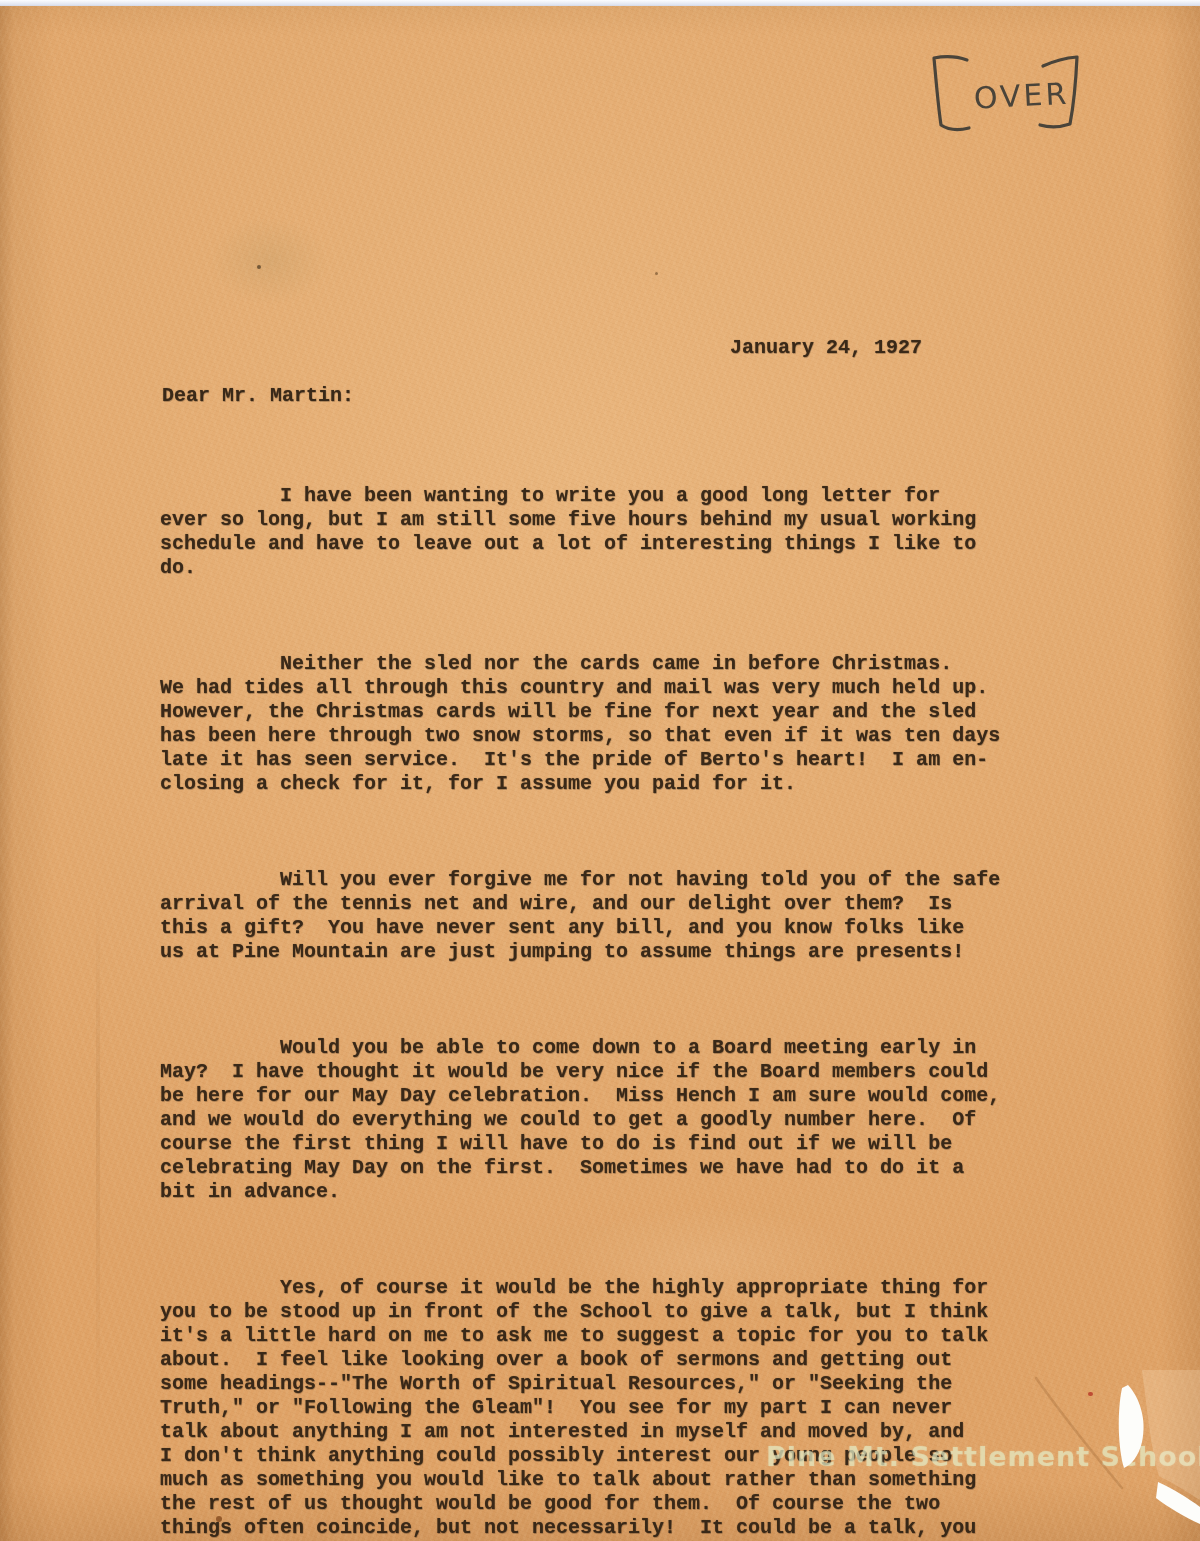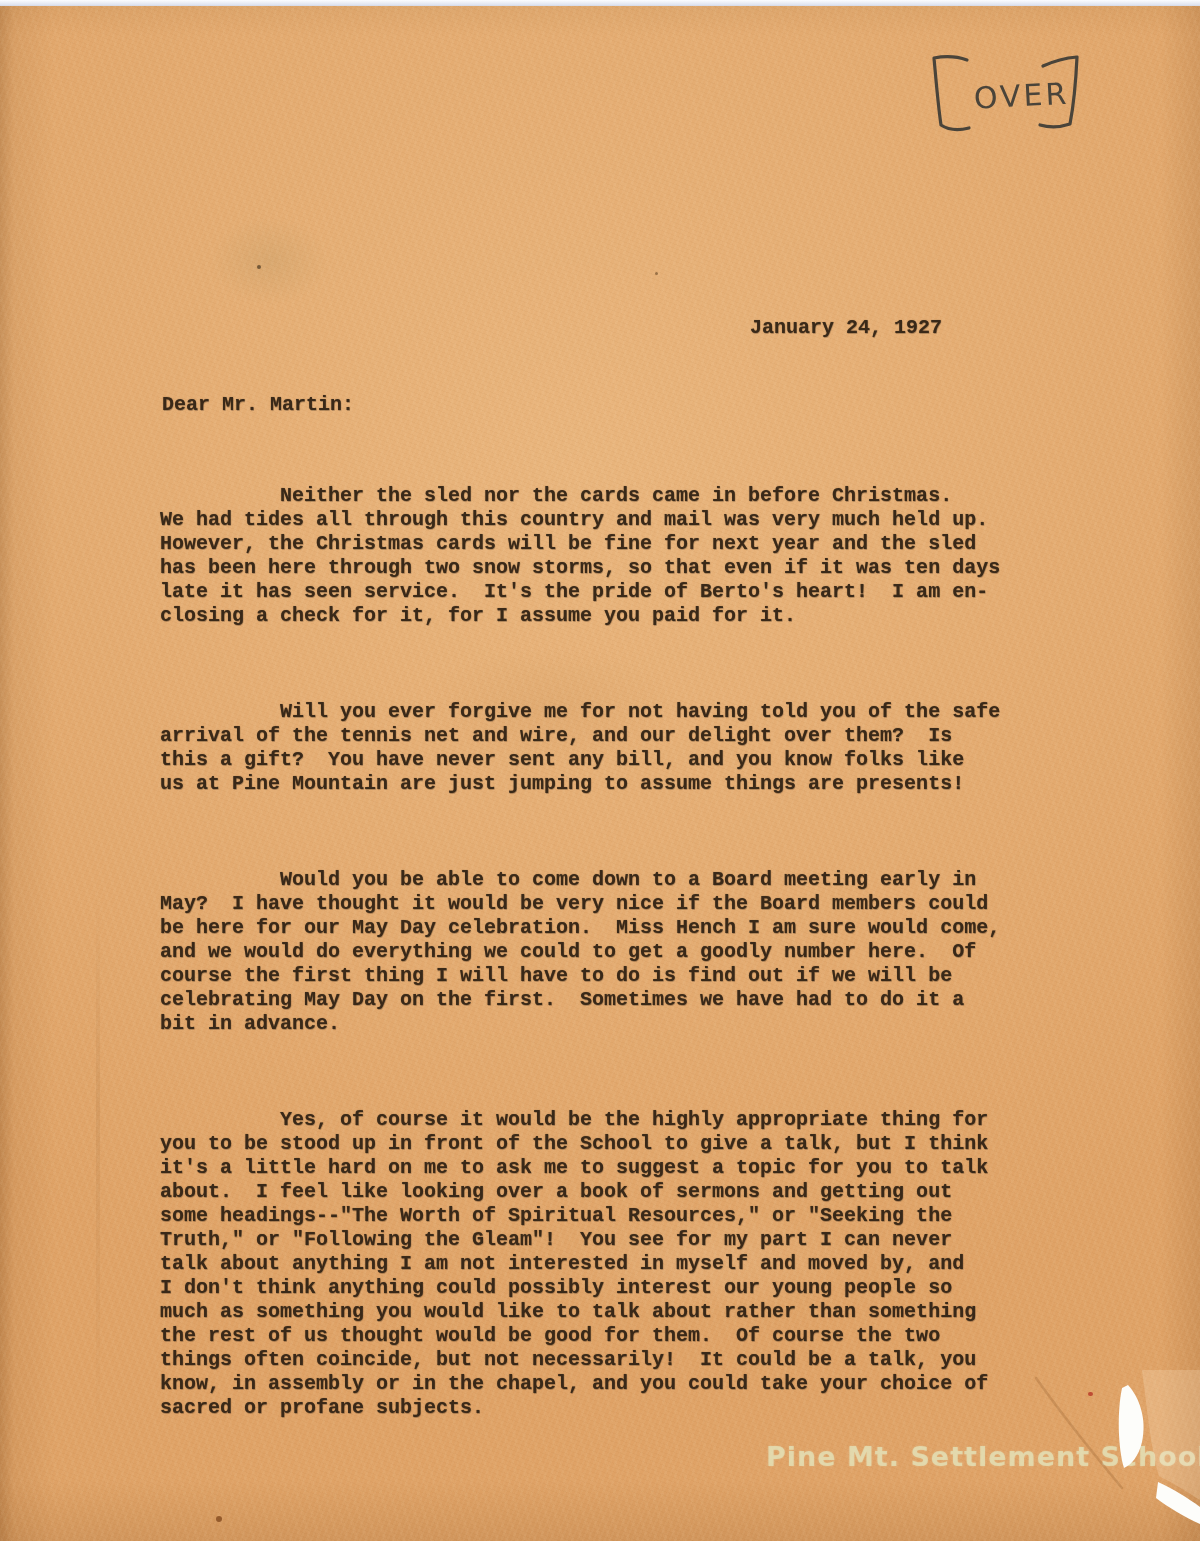--- a/index.html
+++ b/index.html
@@ -54,22 +54,22 @@
 
   
   .typed{
     position:absolute;
     font-family:"Liberation Mono","DejaVu Sans Mono",monospace;
     font-size:20px;line-height:24px;font-weight:bold;
     color:rgba(52,37,22,0.92);
     text-shadow:0 0 1px rgba(52,37,22,0.55), 0.5px 0.5px 0.5px rgba(52,37,22,0.25);
     white-space:pre;
   }
-  .date-line{left:730px;top:316px;margin-left:20px;}
-  .salutation{left:162px;top:393px;}
+  .date-line{left:730px;top:336px;}
+  .salutation{left:162px;top:384px;}
   .letter-body{left:160px;top:436px;width:880px;}
   .para{margin:0 0 24px 0;white-space:pre;}
   .para:last-child{margin-bottom:0;}
 
   
   .over-annot{position:absolute;left:922px;top:44px;}
 
   
   .watermark{
     position:absolute;left:766px;top:1441px;
@@ -107,20 +107,24 @@
       <path d="M45 16 C34 12 22 12 12 14 C14 36 16 61 19 81 C28 87 39 86 47 84"></path>
       <path d="M121 22 C132 17 143 14 155 13 C154 35 152 59 148 80 C139 83 129 84 118 81"></path>
     </g>
     <text x="52" y="63" font-family="DejaVu Sans, Liberation Sans, sans-serif" font-size="30" letter-spacing="3" fill="#4a443a" transform="rotate(-3 84 54)">OVER</text>
   </svg>
 
   <div class="typed date-line">January 24, 1927</div>
   <div class="typed salutation">Dear Mr. Martin:</div>
 
   <div class="typed letter-body">
+    <div class="para">          I have been wanting to write you a good long letter for
+ever so long, but I am still some five hours behind my usual working
+schedule and have to leave out a lot of interesting things I like to
+do.</div>
     <div class="para">          Neither the sled nor the cards came in before Christmas.
 We had tides all through this country and mail was very much held up.
 However, the Christmas cards will be fine for next year and the sled
 has been here through two snow storms, so that even if it was ten days
 late it has seen service.  It's the pride of Berto's heart!  I am en-
 closing a check for it, for I assume you paid for it.</div>
     <div class="para">          Will you ever forgive me for not having told you of the safe
 arrival of the tennis net and wire, and our delight over them?  Is
 this a gift?  You have never sent any bill, and you know folks like
 us at Pine Mountain are just jumping to assume things are presents!</div>

